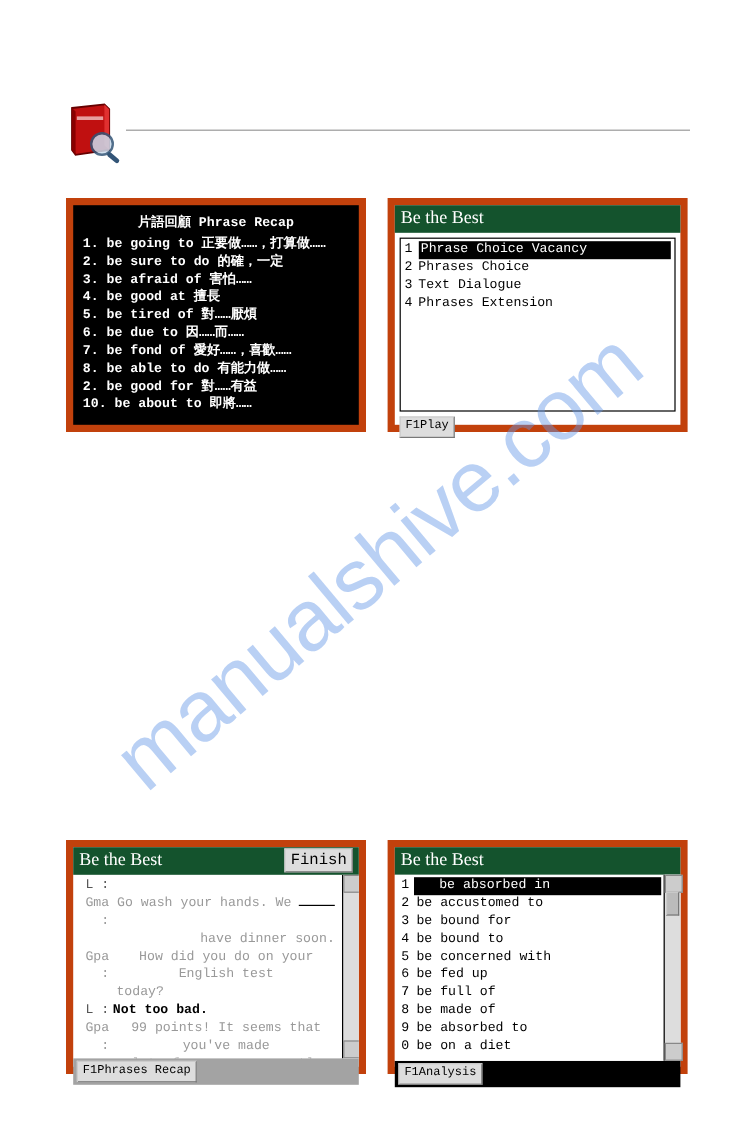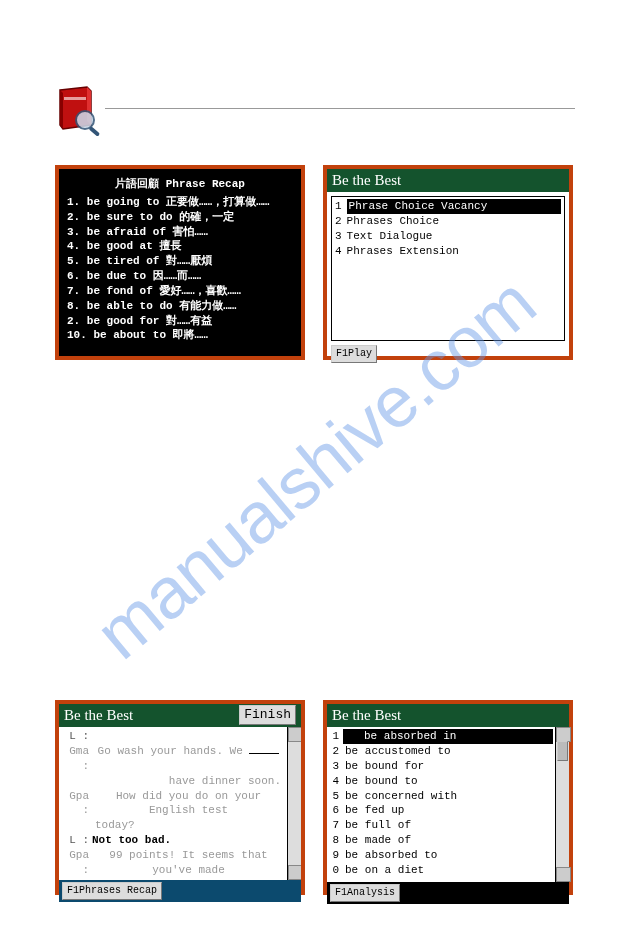--- a/index.html
+++ b/index.html
@@ -40,21 +40,21 @@
   }
   .panels {
     position: absolute;
     top: 165px;
     left: 55px;
     width: 520px;
   }
   .row { display: flex; gap: 18px; }
   .row.top { margin-bottom: 340px; }
   .panel {
-    border: 4px solid #c2410c;
+    border: 6px solid #c2410c;
     font-size: 11px;
     line-height: 1.35;
     position: relative;
     background: #fff;
   }
   .panel.dark { background: #000; color: #fff; }
   .title-bar {
     background: #14532d;
     color: #fff;
     font-family: "Times New Roman", serif;
@@ -133,21 +133,21 @@
   .dlg-line .txt.bold { font-weight: bold; }
   .indent-line { padding-left: 33px; padding-right: 16px; }
   .indent-line.muted { color: #999; }
   .indent-line.right { text-align: right; padding-right: 20px; }
   .blank {
     display: inline-block;
     border-bottom: 1px solid #000;
     width: 30px;
     vertical-align: baseline;
   }
-  .panel-bl .footer { background: #0c4a6e; padding: 2px 3px; }
+  .panel-bl .footer { background: #a3a3a3; padding: 2px 3px; }
   
   .panel-br { width: 250px; height: 195px; }
   .panel-br .list-body {
     height: 155px;
     position: relative;
     background: #fff;
     color: #000;
     padding: 2px 0 2px 0;
   }
   .panel-br .scrollbar {

